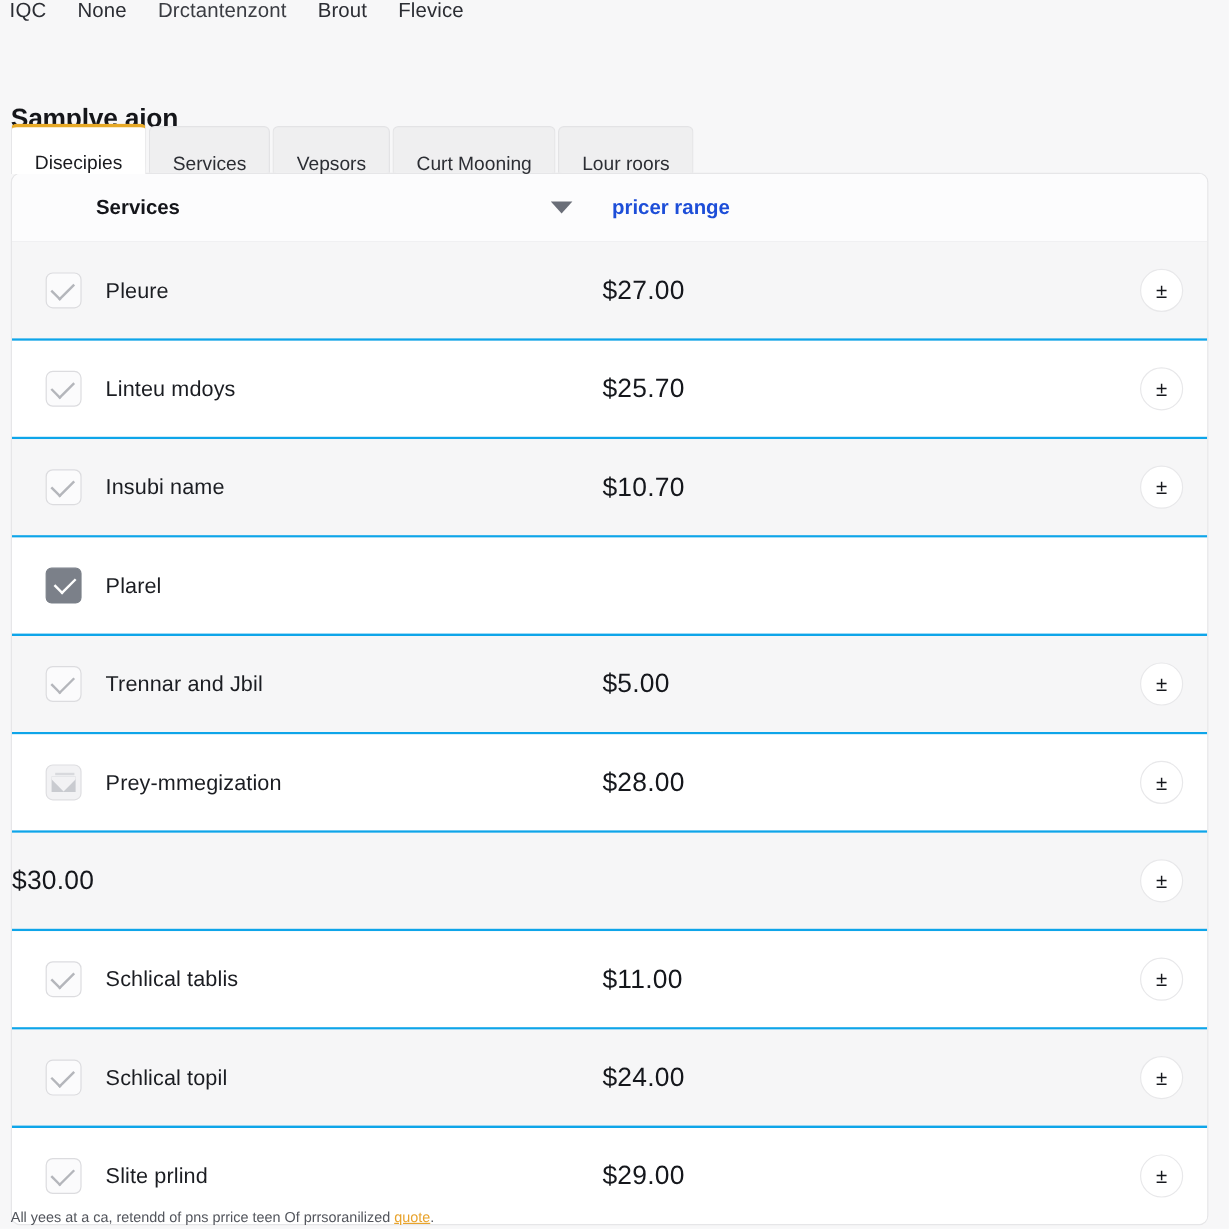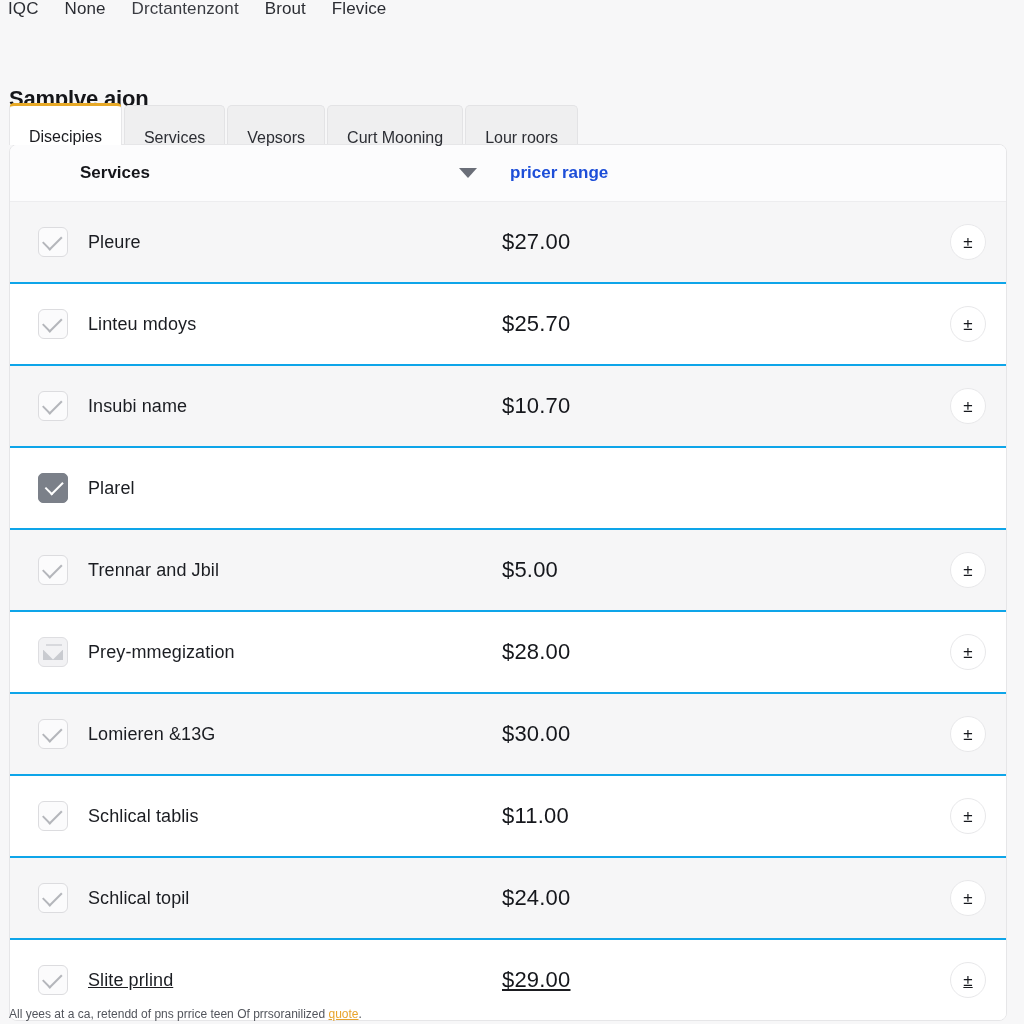--- a/index.html
+++ b/index.html
@@ -147,21 +147,20 @@
     align-items: center;
     height: 80px;
     border-bottom: 2px solid #0ea5e9;
     background: #ffffff;
   }
   .row.alt {
     background: #f6f6f7;
   }
   .row:last-child {
     border-bottom: none;
-    text-decoration: underline;
   }
 
   .cell-name {
     width: 492px;
     display: flex;
     align-items: center;
     padding-left: 28px;
     box-sizing: border-box;
   }
 
@@ -383,26 +382,20 @@
             <span class="env"></span>
           </div>
           <span class="row-label">Prey-mmegization</span>
         </div>
         <div class="cell-price">$28.00</div>
         <div class="cell-action">
           <div class="action-btn">±</div>
         </div>
       </div>
       <div class="row alt">
-        <div class="cell-name">
-          <div class="checkbox">
-            <span class="tick"></span>
-          </div>
-          <span class="row-label">Lomieren &amp;13G</span>
-        </div>
         <div class="cell-price">$30.00</div>
         <div class="cell-action">
           <div class="action-btn">±</div>
         </div>
       </div>
       <div class="row">
         <div class="cell-name">
           <div class="checkbox">
             <span class="tick"></span>
           </div>

